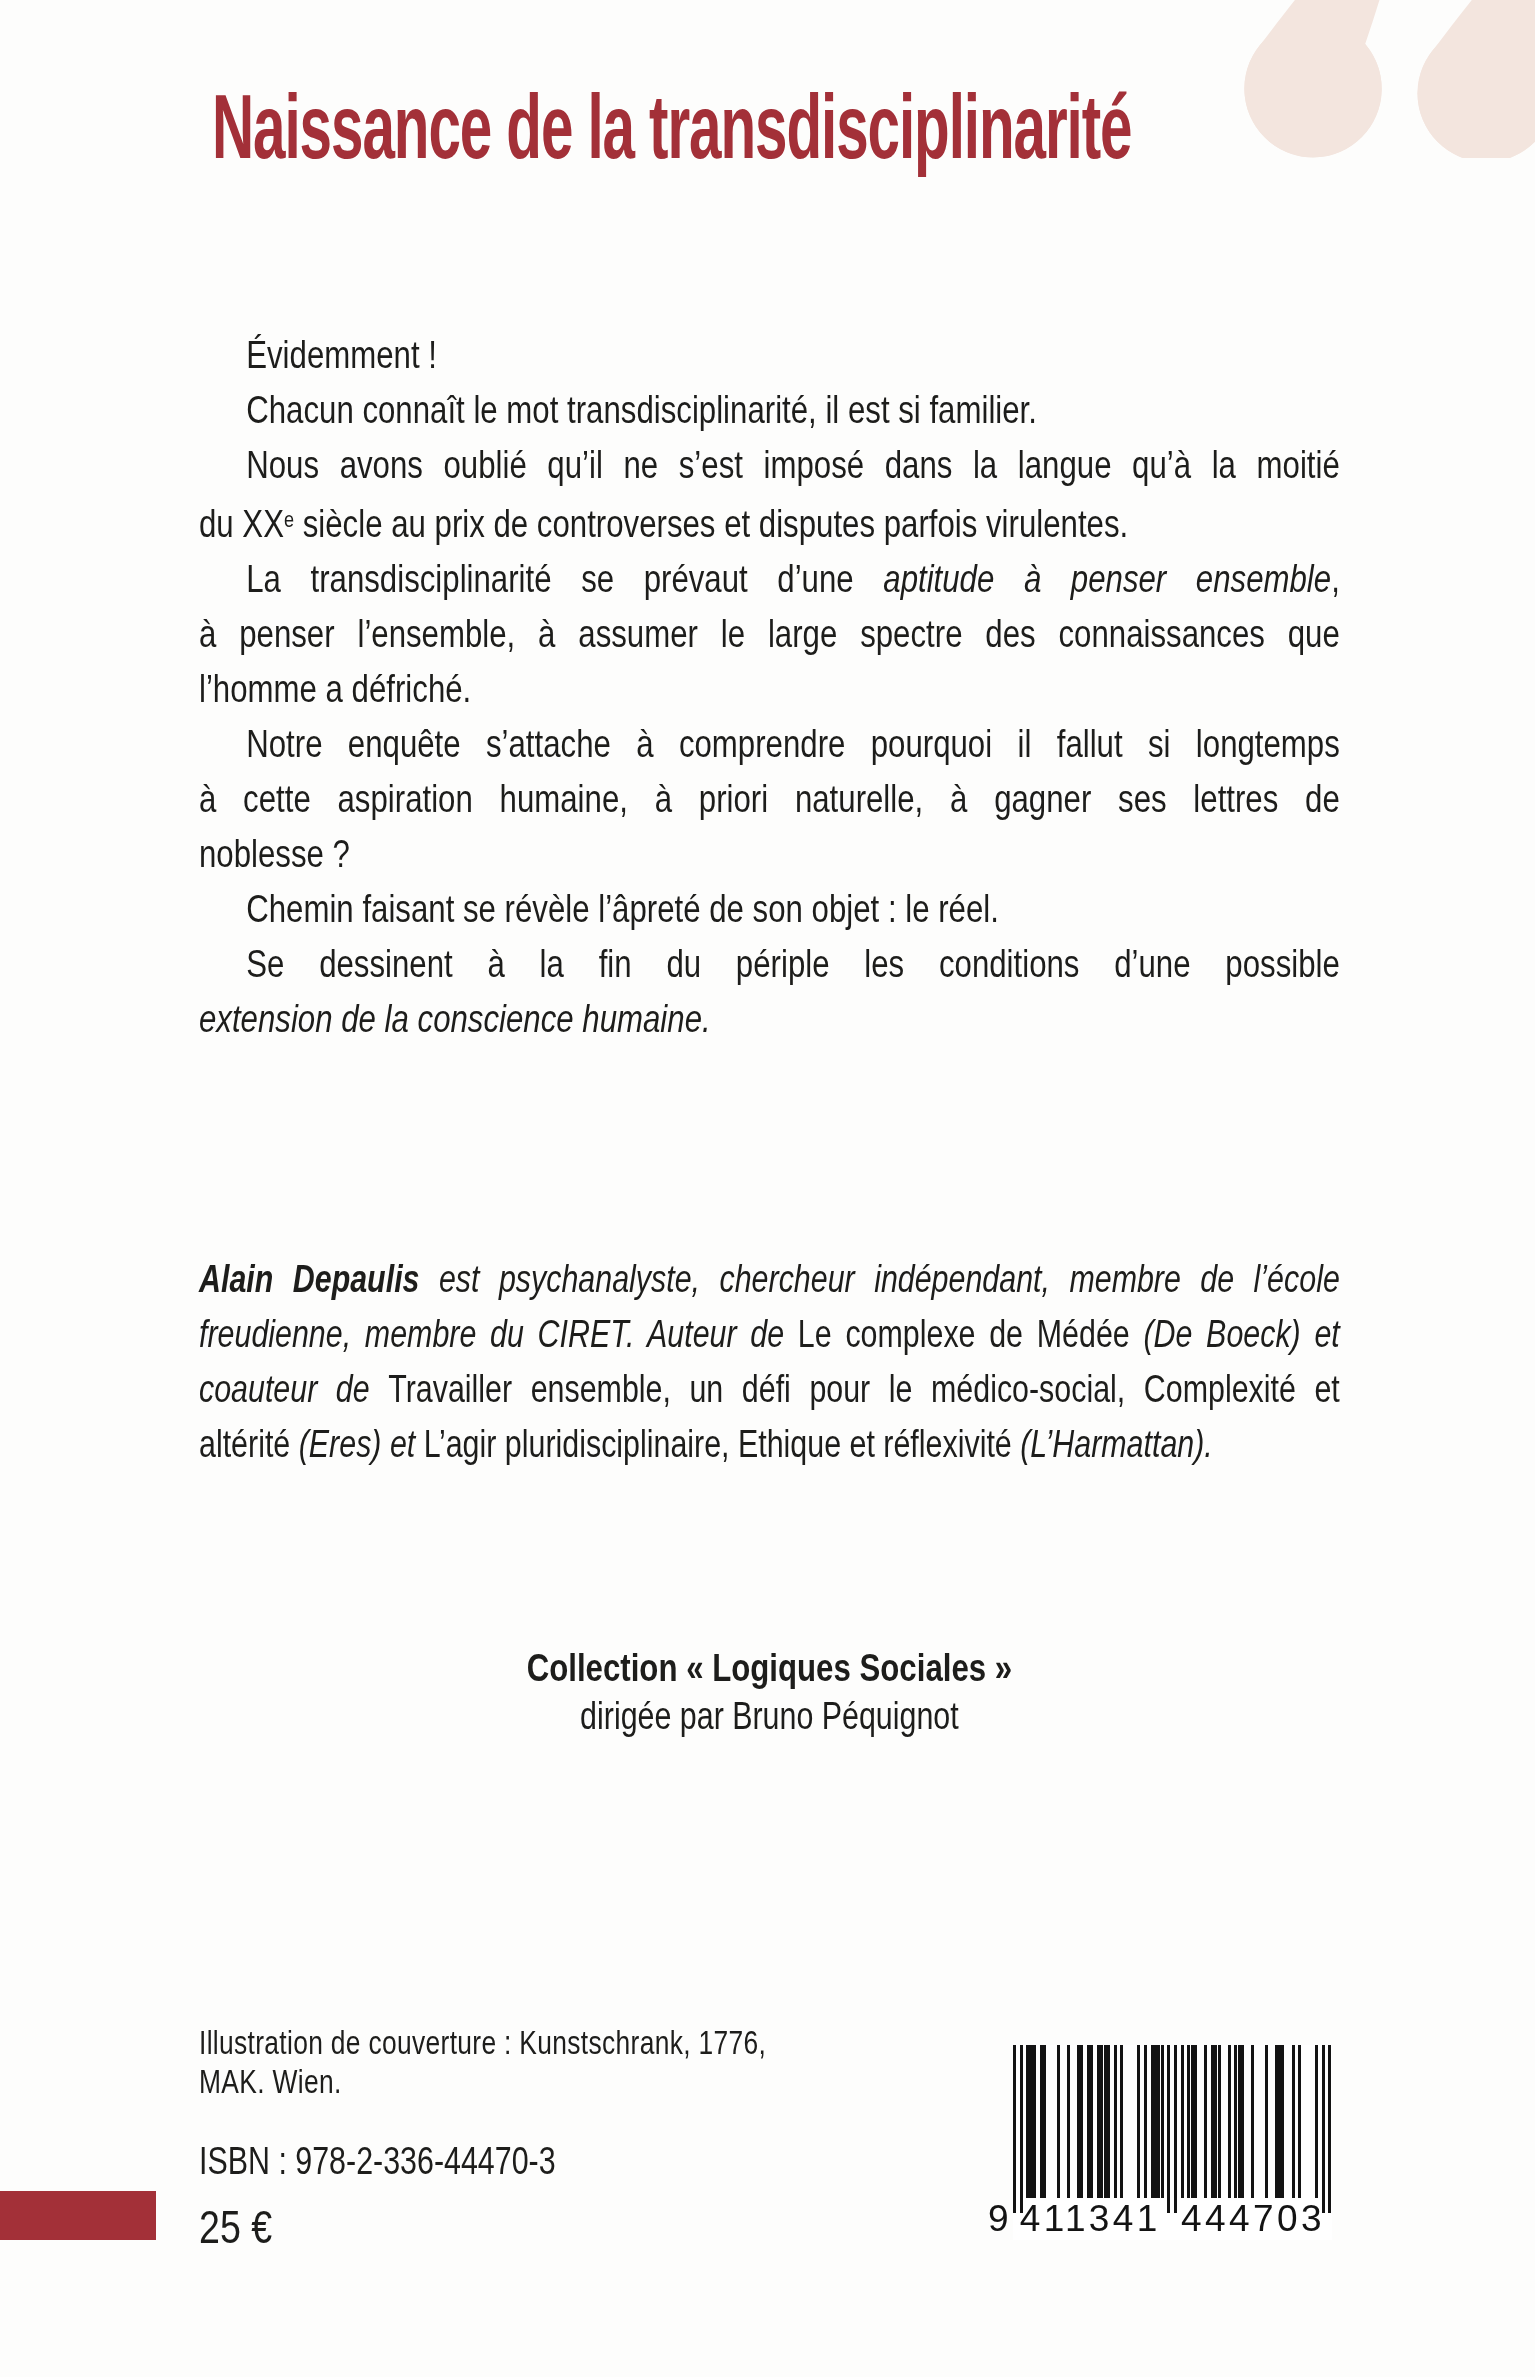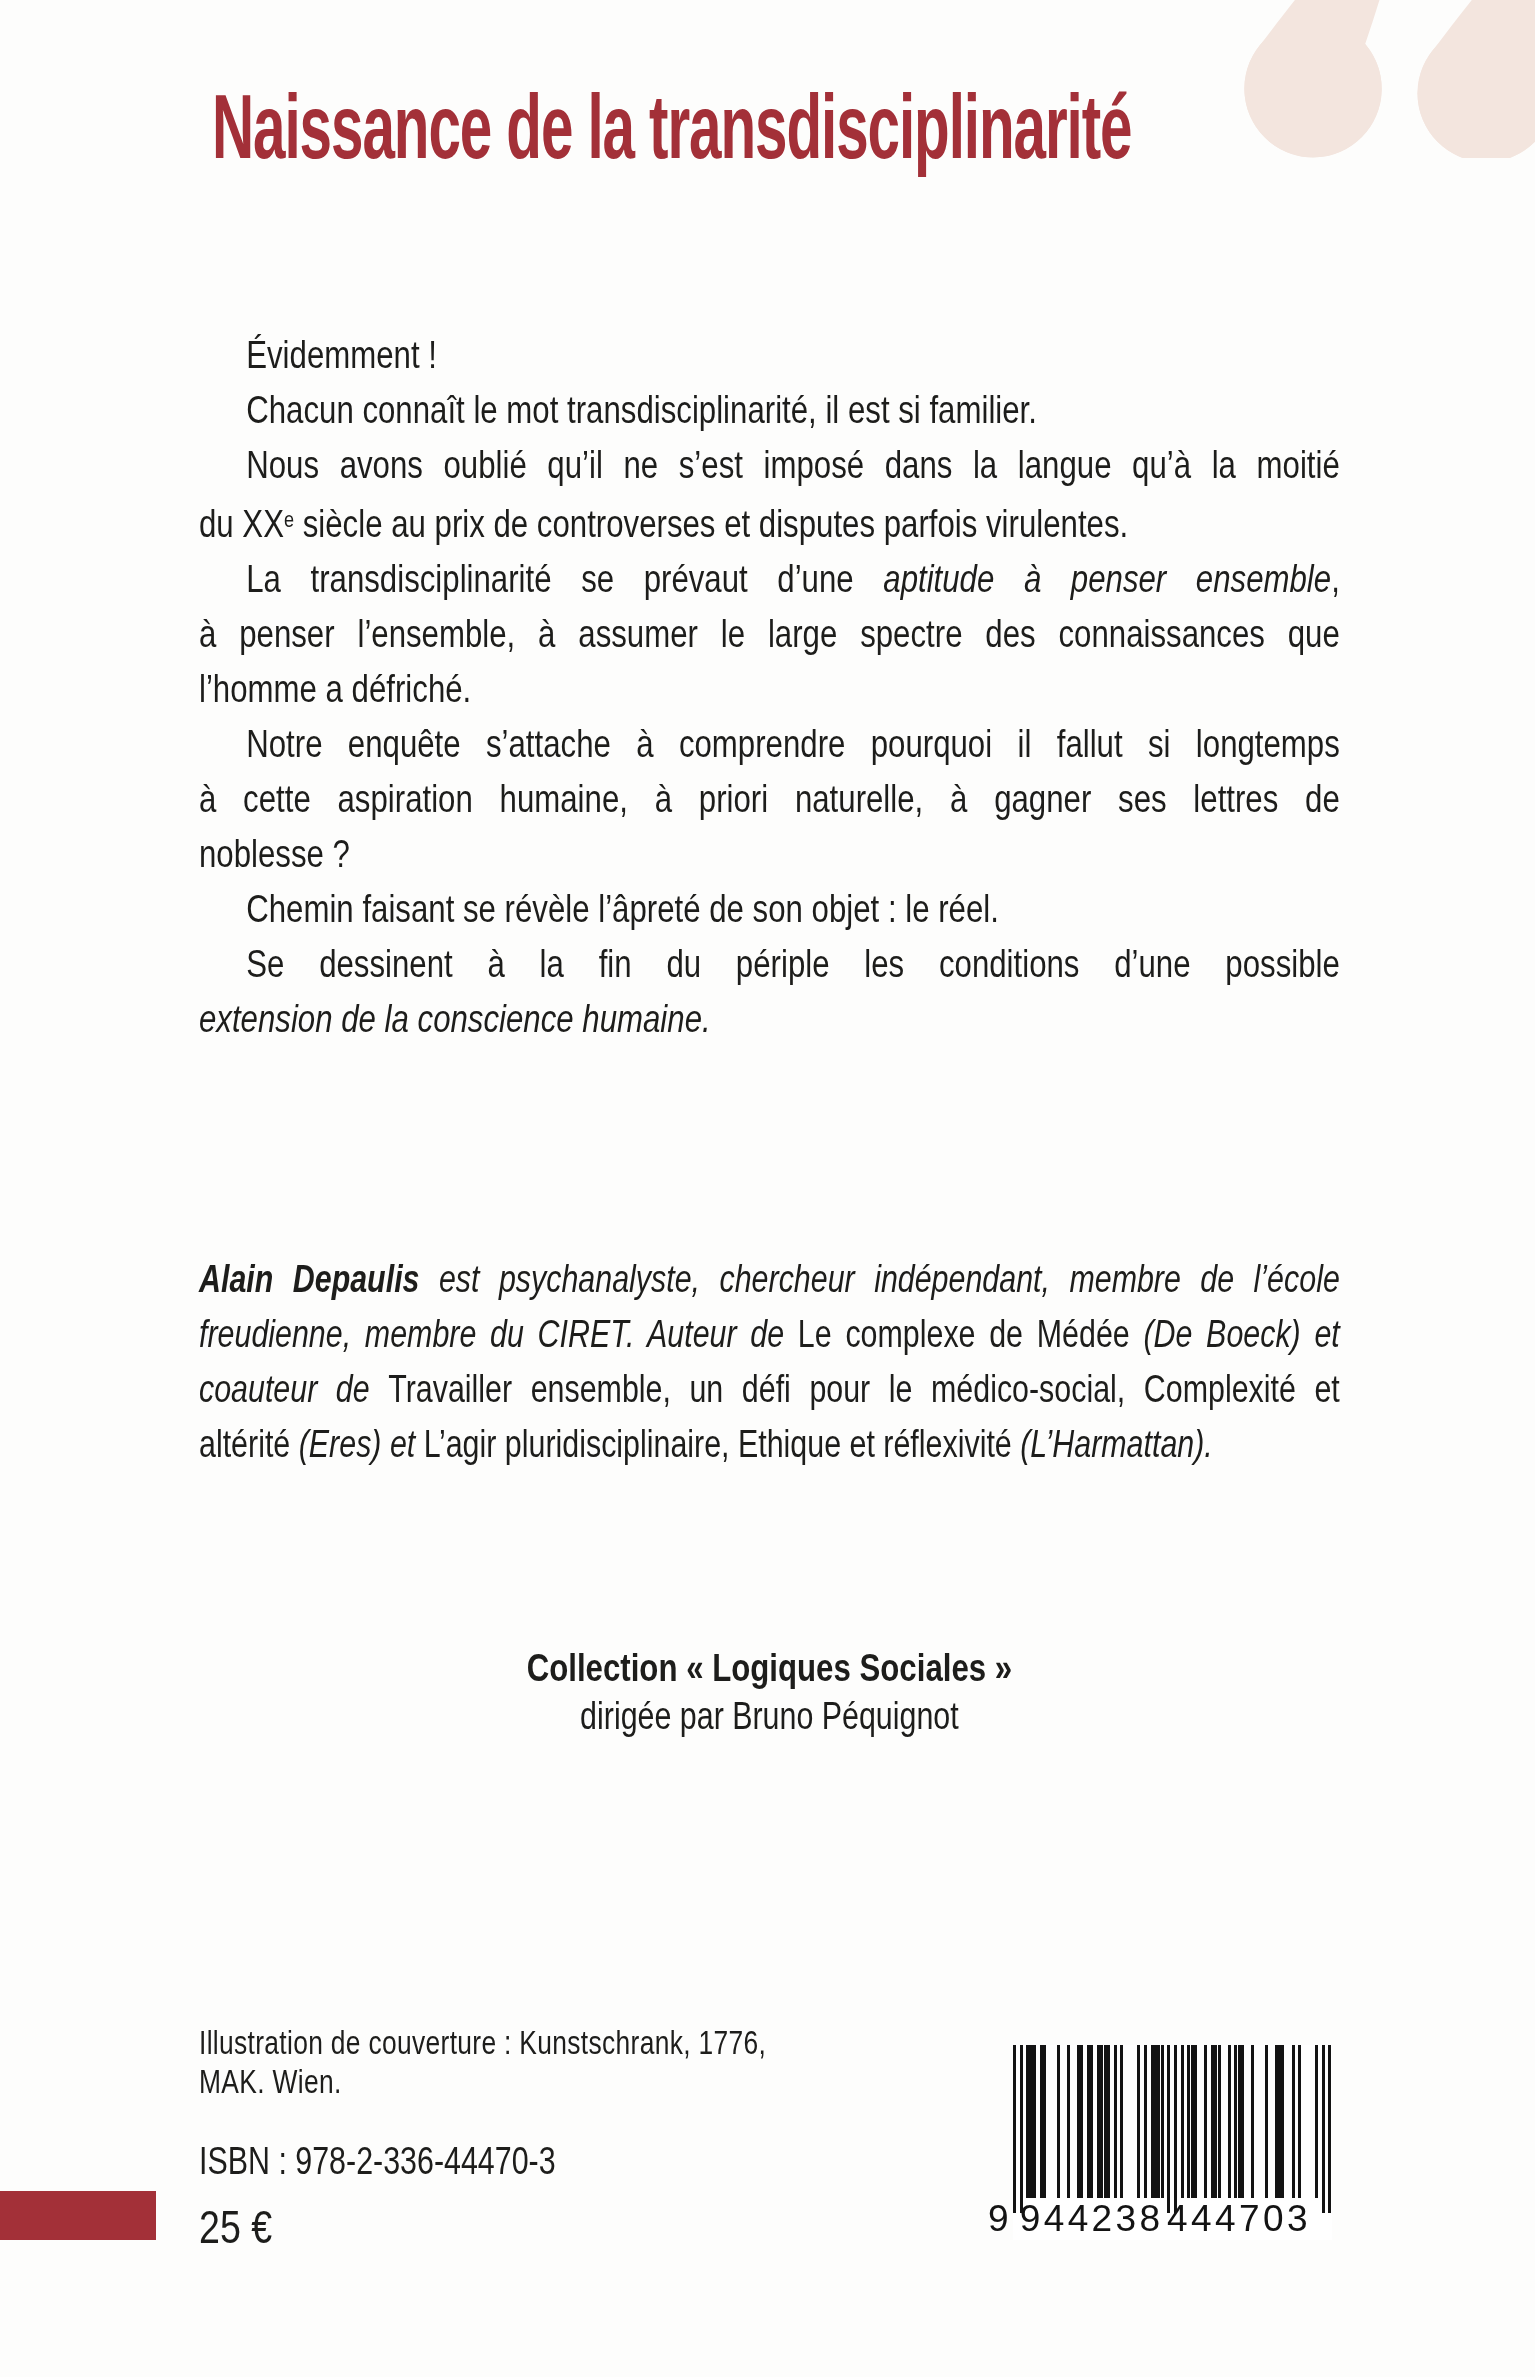--- a/index.html
+++ b/index.html
@@ -37,21 +37,21 @@
   #price-blk{top:2200px;}
   #price-blk div{font-size:47px;line-height:54px;}
   #accent-bar{position:absolute;left:0;top:2191px;width:156px;height:49px;background:#a33038;}
   #barcode{position:absolute;left:1013px;top:2045px;width:319px;height:195px;background:#ffffff;}
   #barcode .bar{position:absolute;top:0;width:3.4px;height:153px;background:#131313;}
   #barcode .bar.guard{height:168px;}
   #bc-numbers{position:absolute;top:154px;left:0;width:319px;height:39px;font-size:37px;line-height:39px;color:#131313;}
   #bc-numbers span{position:absolute;top:0;}
   #bc-d1{left:-25px;}
   #bc-d2{left:6.7px;letter-spacing:3.4px;}
-  #bc-d3{left:154px;letter-spacing:3.4px;}
+  #bc-d3{left:168px;letter-spacing:3.4px;}
 </style>
 </head>
 <body style="background: rgb(253, 253, 252); color: rgb(29, 29, 27);">
 
 <svg id="quote-svg" width="336" height="234" viewBox="0 0 430 300" aria-hidden="true">
   <g class="quote-fill" fill="#f3e5de">
     <g>
       <circle cx="88" cy="211" r="88"></circle>
       <path d="M 160 0 C 115 30 70 90 16 161 A 88 88 0 1 0 155 154 C 175 95 190 40 205 0 Z"></path>
     </g>
@@ -156,17 +156,17 @@
       <div class="bar" style="left: 265px;"></div>
       <div class="bar" style="left: 268px;"></div>
       <div class="bar" style="left: 279px;"></div>
       <div class="bar" style="left: 285px;"></div>
       <div class="bar" style="left: 302px;"></div>
       <div class="bar guard" style="left: 309px;"></div>
       <div class="bar guard" style="left: 315px;"></div>
     </div>
   <div id="bc-numbers">
     <span id="bc-d1">9</span>
-    <span id="bc-d2">944238</span>
+    <span id="bc-d2">411341</span>
     <span id="bc-d3">444703</span>
   </div>
 </div>
 
 
 </body></html>

